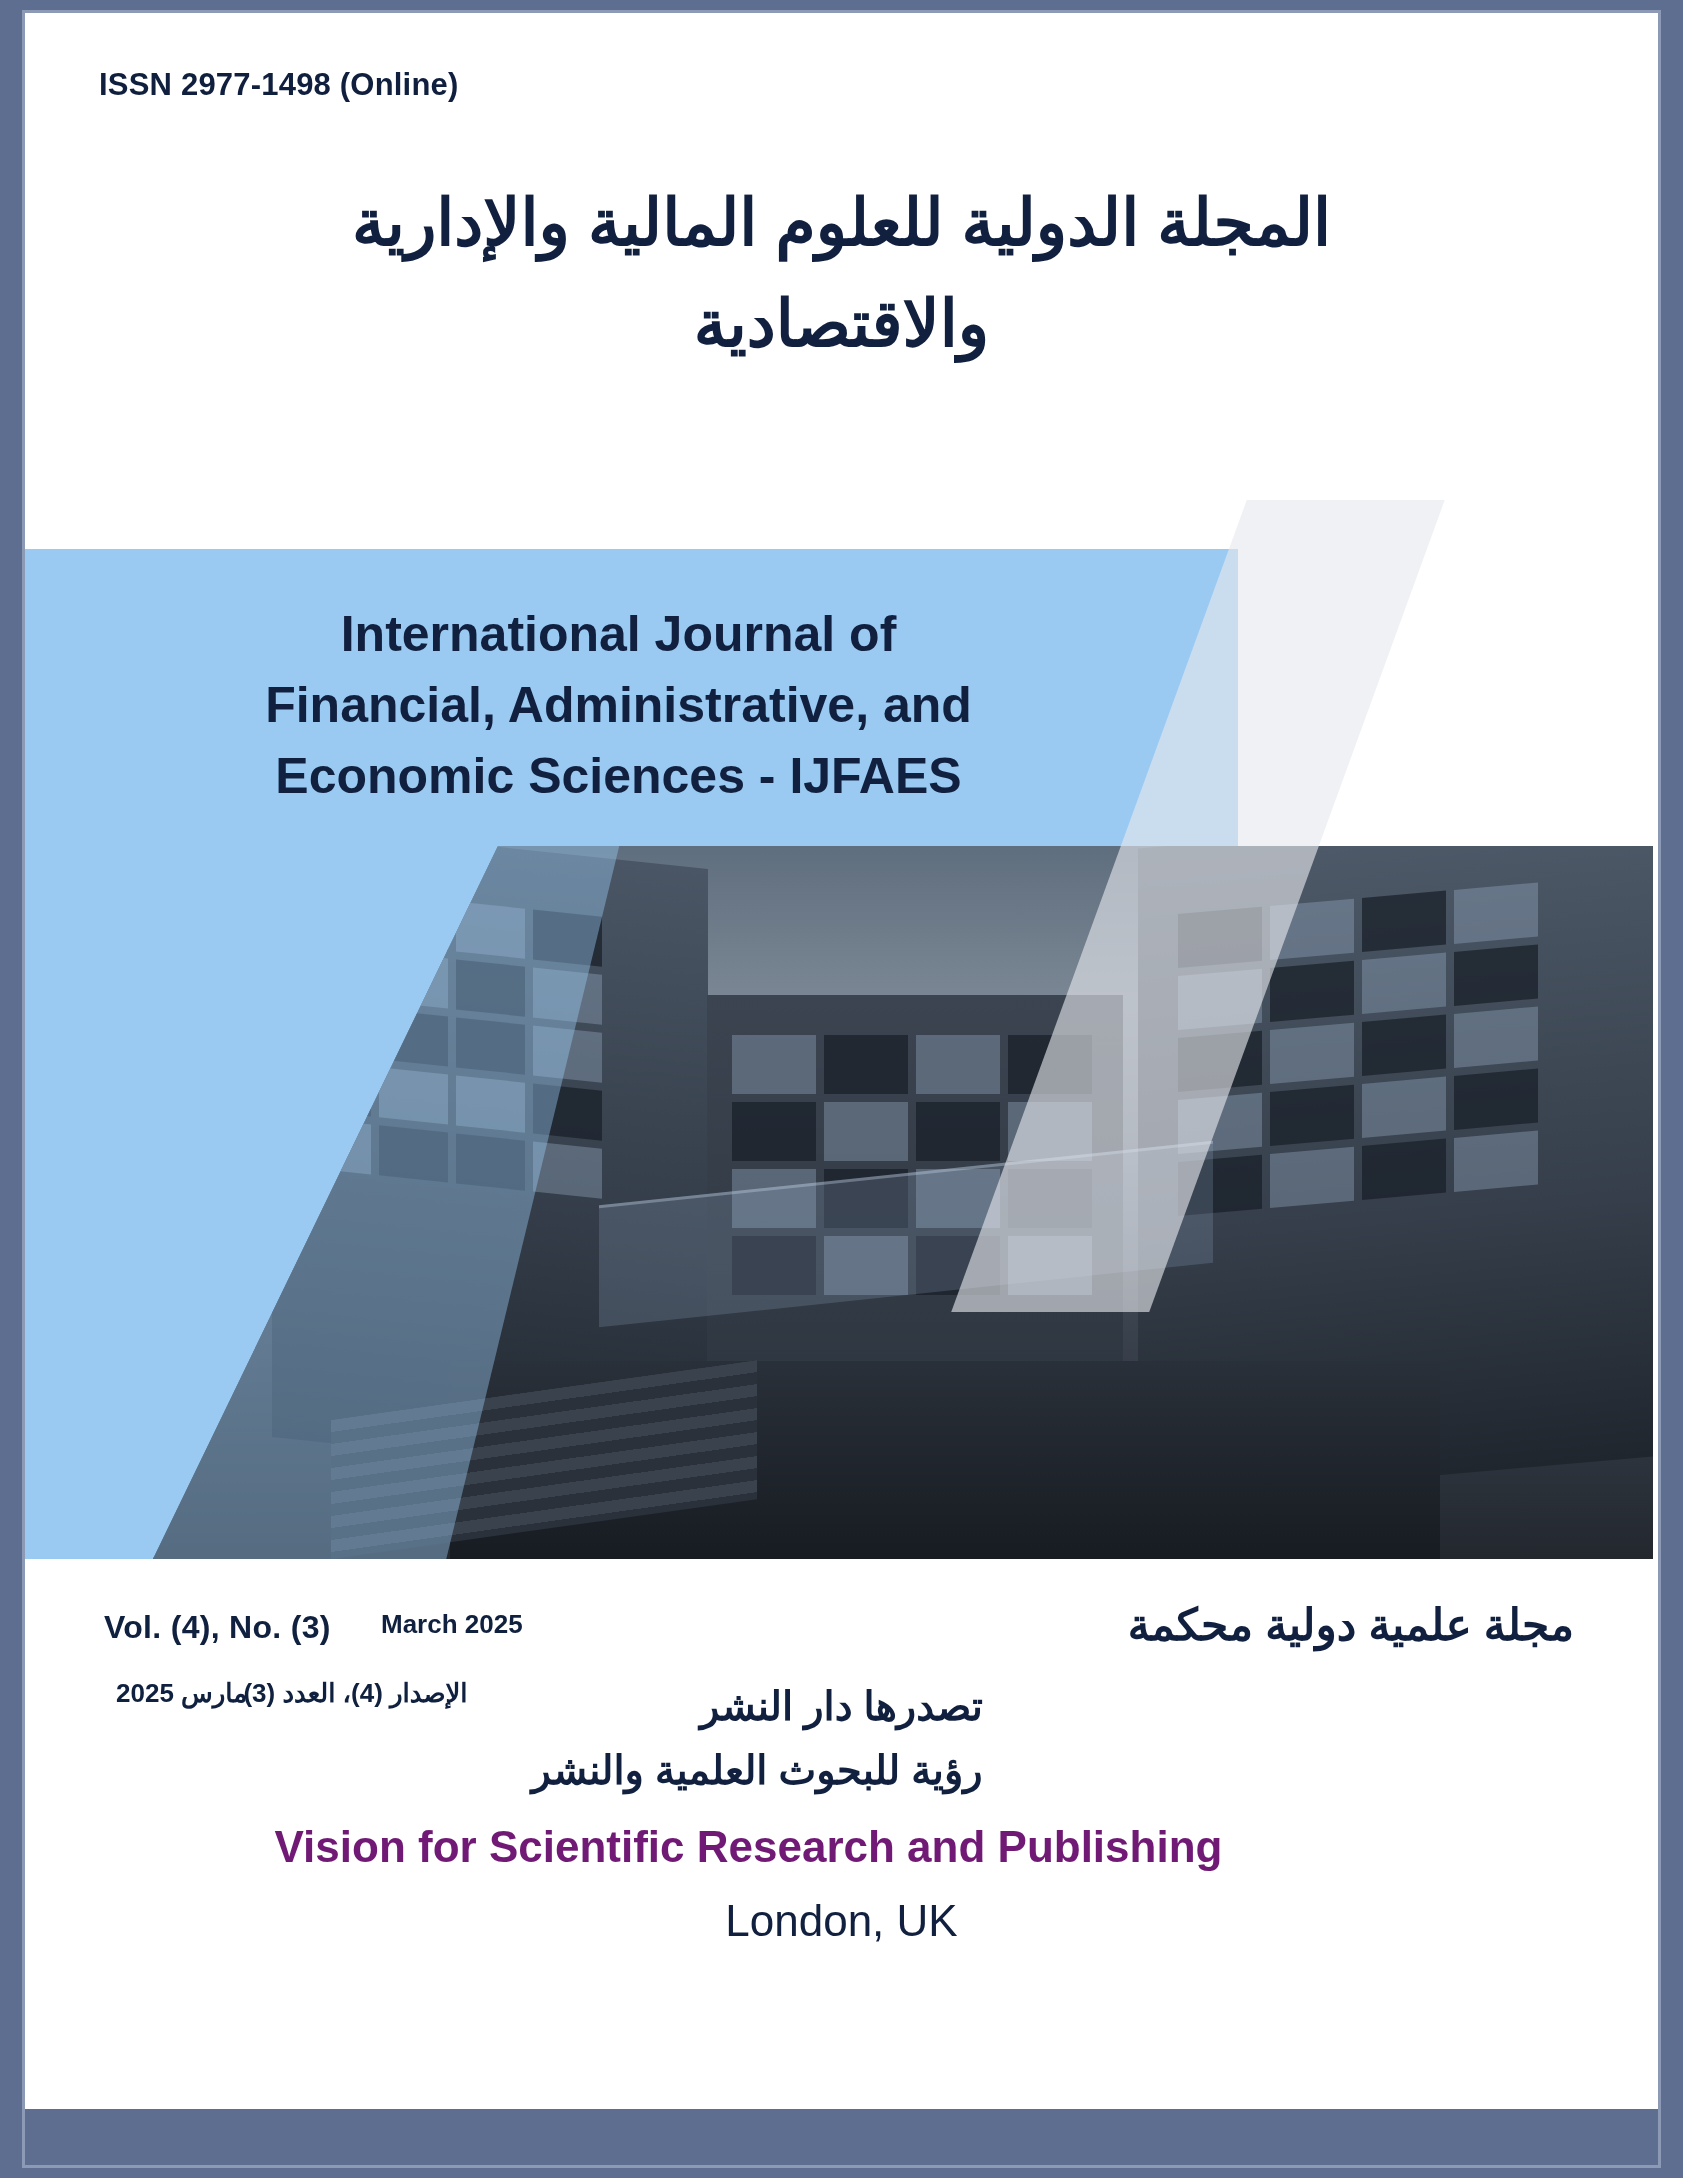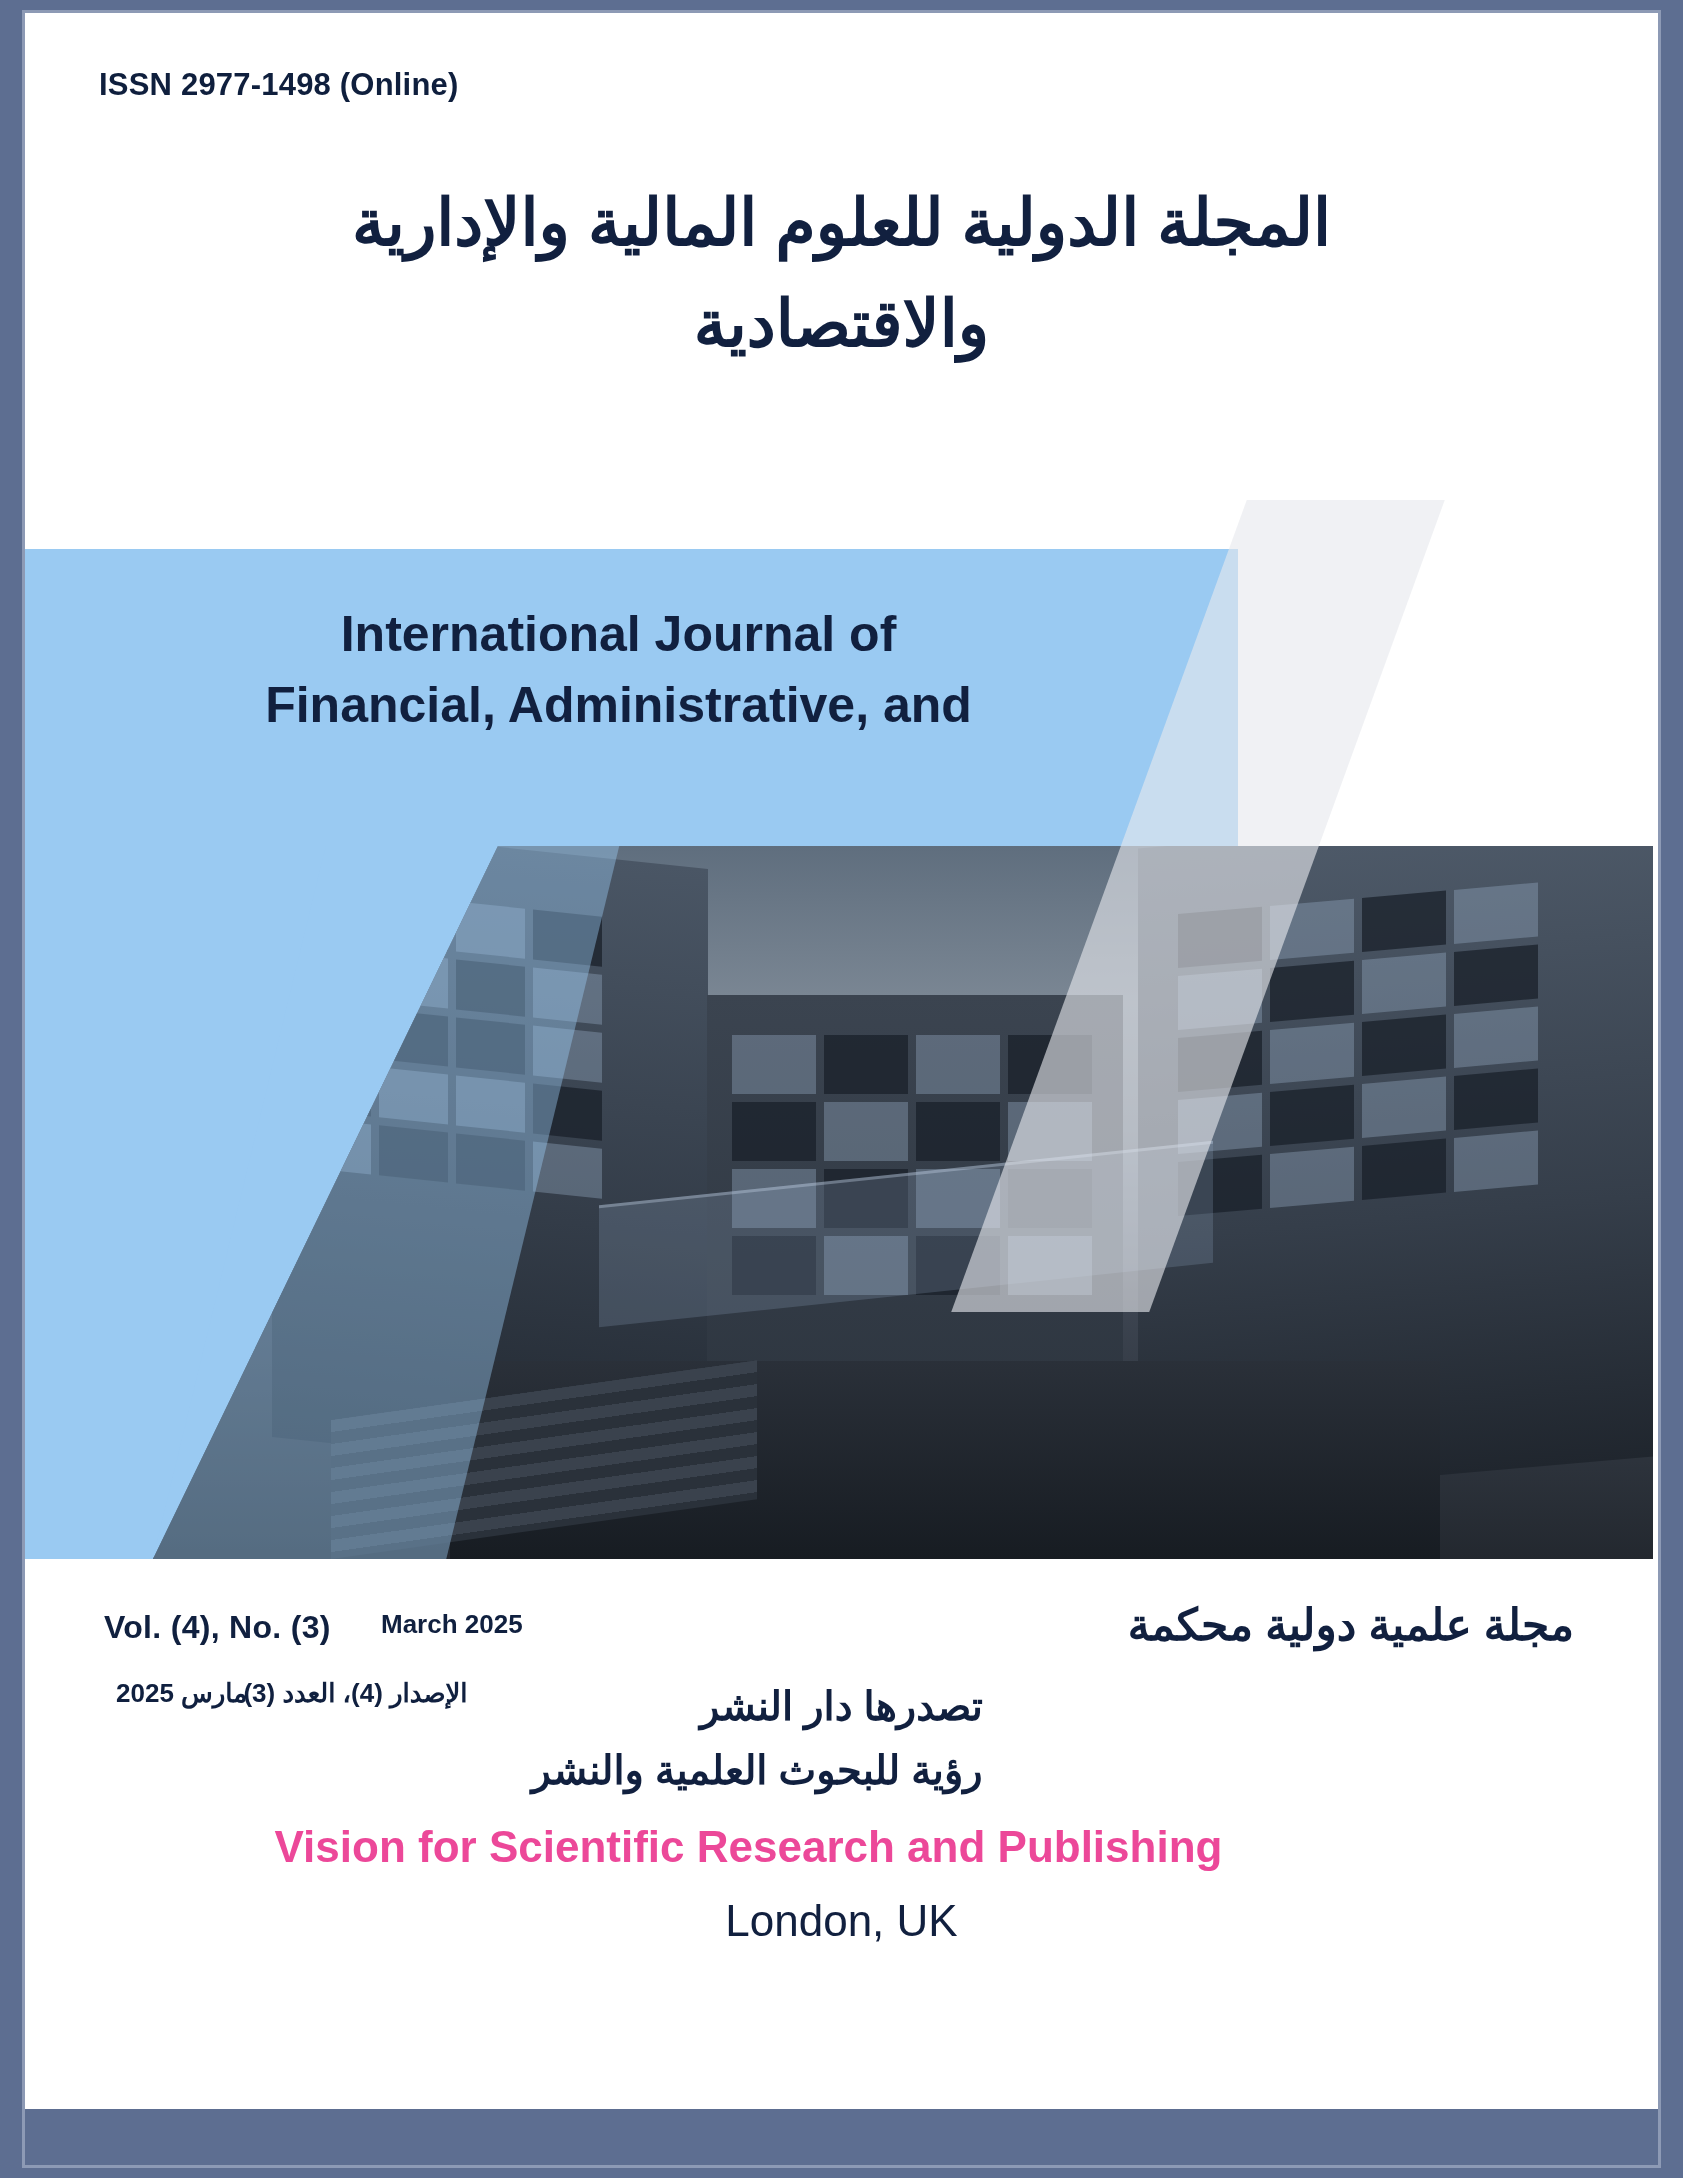--- a/index.html
+++ b/index.html
@@ -282,21 +282,21 @@
     color: #11203f;
   }
   .publisher-en1 {
     position: absolute;
     left: 0;
     top: 1822px;
     width: 1497px;
     text-align: center;
     font-size: 44px;
     font-weight: bold;
-    color: #ec4899;
+    color: #701a75;
   }
   .publisher-en2 {
     position: absolute;
     left: 0;
     top: 1896px;
     width: 1683px;
     text-align: center;
     font-size: 44px;
     font-weight: normal;
     color: #11203f;
@@ -391,20 +391,21 @@
   <div class="issn">ISSN 2977-1498 (Online)</div>
 
   <div class="ar-title">
     <div>المجلة الدولية للعلوم المالية والإدارية</div>
     <div>والاقتصادية</div>
   </div>
 
   <div class="en-title">
     <div>International Journal of</div>
     <div>Financial, Administrative, and</div>
+    <div>Economic Sciences - IJFAES</div>
   </div>
 
   <div class="vol-en">Vol. (4), No. (3)</div>
   <div class="vol-date-en">March 2025</div>
   <div class="vol-ar">الإصدار (4)، العدد (3)</div>
   <div class="vol-date-ar">مارس 2025</div>
 
   <div class="ar-refereed">مجلة علمية دولية محكمة</div>
 
   <div class="publisher-ar1">تصدرها دار النشر</div>

